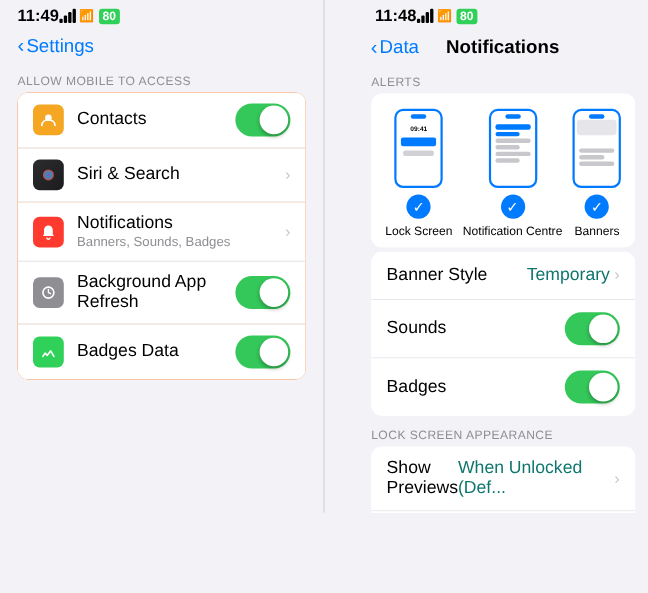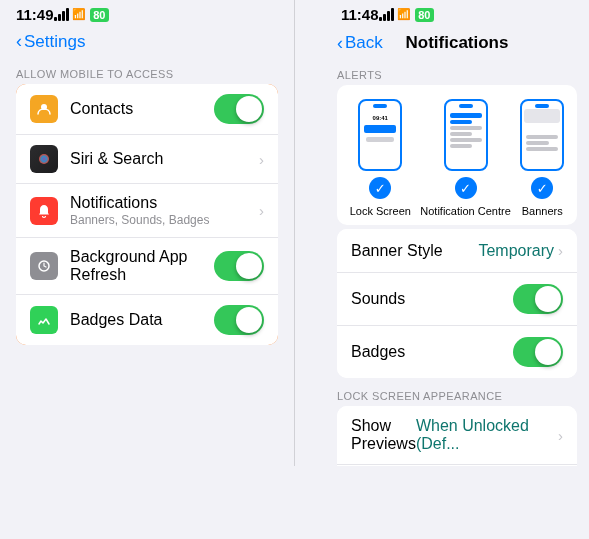--- a/index.html
+++ b/index.html
@@ -399,21 +399,21 @@
         <div class="signal-bar" style="height:13px"></div>
       </div>
       <span>📶</span>
       <span class="battery-icon">80</span>
     </div>
   </div>
 
   <div class="right-nav-bar">
     <div class="right-back-btn">
       <span class="back-chevron">‹</span>
-      <span>Back</span>
+      <span>Data</span>
     </div>
     <span class="right-nav-title">Notifications</span>
   </div>
 
   <div class="right-content">
 
 
     <div class="right-section-label">ALERTS</div>
 
     <div class="alerts-container">

